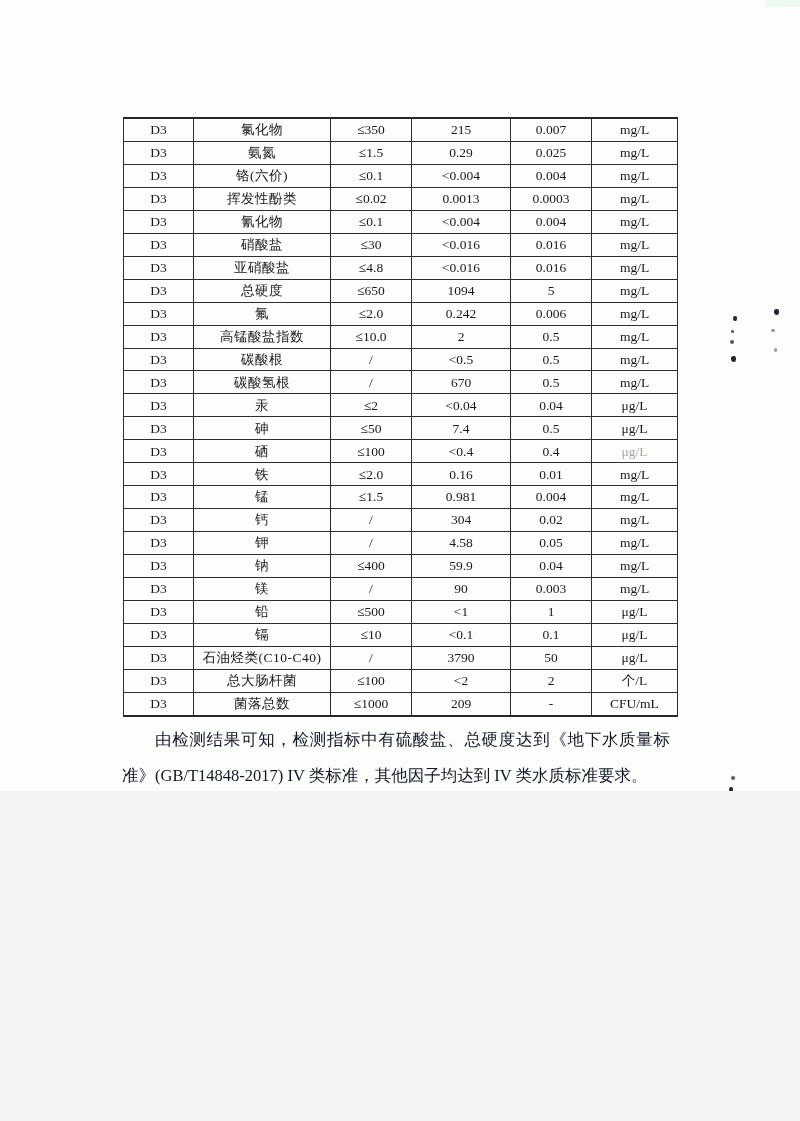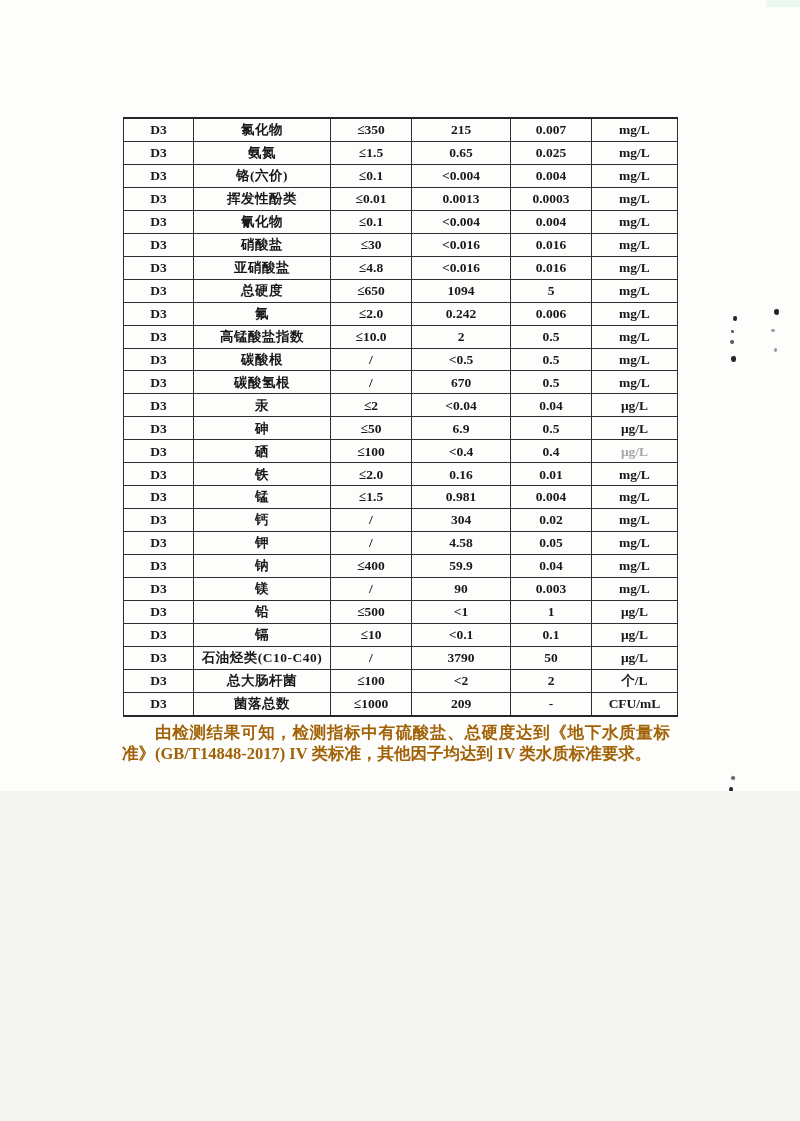--- a/index.html
+++ b/index.html
@@ -7,21 +7,20 @@
     width: 800px; height: 1121px;
     background: #f4f4f2;
     font-family: "Liberation Serif", "DejaVu Serif", serif;
   }
   .page {
     position: relative;
     width: 800px; height: 791px;
     background: #fdfdfb;
     overflow: hidden;
     color: #1c1c1c;
-    font-weight: bold;
   }
   
   .corner-tint {
     position: absolute; top: 0; right: 0;
     width: 34px; height: 7px;
     background: #e2f6ec; opacity: .7;
   }
 
   
   table.results {
@@ -51,23 +50,23 @@
   table.results td.c-param { letter-spacing: .5px; }
   
   table.results tr:nth-child(15) td:nth-child(6) { color: #a2a6aa; }
 
   
   .bodytext {
     position: absolute;
     left: 122px; top: 722px;
     width: 548px;
     font-size: 16.5px;
-    line-height: 21px;
+    line-height: 36px;
     text-align: justify;
-    color: #a16207;
+    color: #0f172a;
   }
   .bodytext p { margin: 0; text-indent: 2em; }
 
   
   .pageno {
     position: absolute;
     left: 0; top: 998px;
     width: 794px;
     text-align: center;
     font-size: 12.5px;
@@ -102,36 +101,36 @@
           <td class="c-param">氯化物</td>
           <td class="c-limit">≤350</td>
           <td class="c-value">215</td>
           <td class="c-detection_limit">0.007</td>
           <td class="c-unit">mg/L</td>
         </tr>
         <tr>
           <td class="c-point">D3</td>
           <td class="c-param">氨氮</td>
           <td class="c-limit">≤1.5</td>
-          <td class="c-value">0.65</td>
+          <td class="c-value">0.29</td>
           <td class="c-detection_limit">0.025</td>
           <td class="c-unit">mg/L</td>
         </tr>
         <tr>
           <td class="c-point">D3</td>
           <td class="c-param">铬(六价)</td>
           <td class="c-limit">≤0.1</td>
           <td class="c-value">&lt;0.004</td>
           <td class="c-detection_limit">0.004</td>
           <td class="c-unit">mg/L</td>
         </tr>
         <tr>
           <td class="c-point">D3</td>
           <td class="c-param">挥发性酚类</td>
-          <td class="c-limit">≤0.01</td>
+          <td class="c-limit">≤0.02</td>
           <td class="c-value">0.0013</td>
           <td class="c-detection_limit">0.0003</td>
           <td class="c-unit">mg/L</td>
         </tr>
         <tr>
           <td class="c-point">D3</td>
           <td class="c-param">氰化物</td>
           <td class="c-limit">≤0.1</td>
           <td class="c-value">&lt;0.004</td>
           <td class="c-detection_limit">0.004</td>
@@ -198,21 +197,21 @@
           <td class="c-param">汞</td>
           <td class="c-limit">≤2</td>
           <td class="c-value">&lt;0.04</td>
           <td class="c-detection_limit">0.04</td>
           <td class="c-unit">μg/L</td>
         </tr>
         <tr>
           <td class="c-point">D3</td>
           <td class="c-param">砷</td>
           <td class="c-limit">≤50</td>
-          <td class="c-value">6.9</td>
+          <td class="c-value">7.4</td>
           <td class="c-detection_limit">0.5</td>
           <td class="c-unit">μg/L</td>
         </tr>
         <tr>
           <td class="c-point">D3</td>
           <td class="c-param">硒</td>
           <td class="c-limit">≤100</td>
           <td class="c-value">&lt;0.4</td>
           <td class="c-detection_limit">0.4</td>
           <td class="c-unit">μg/L</td>

